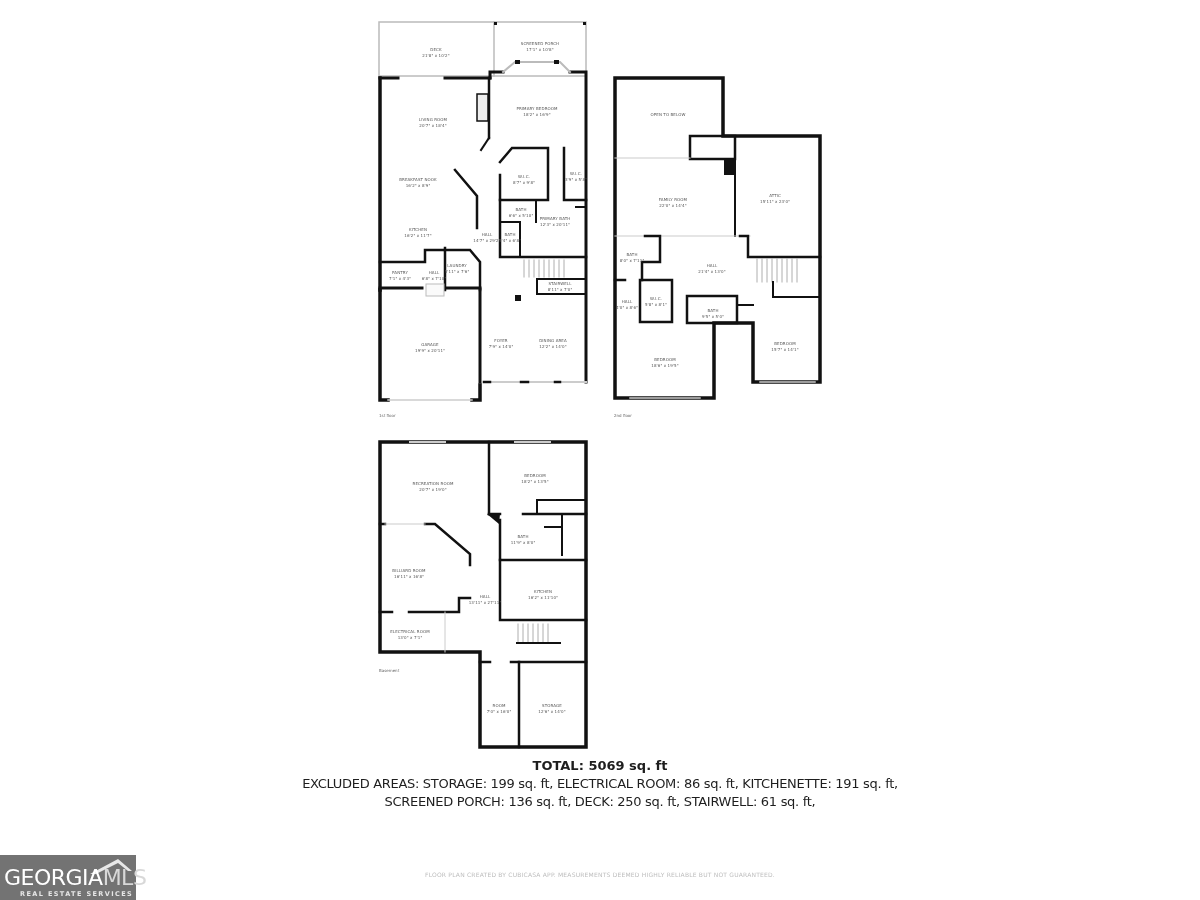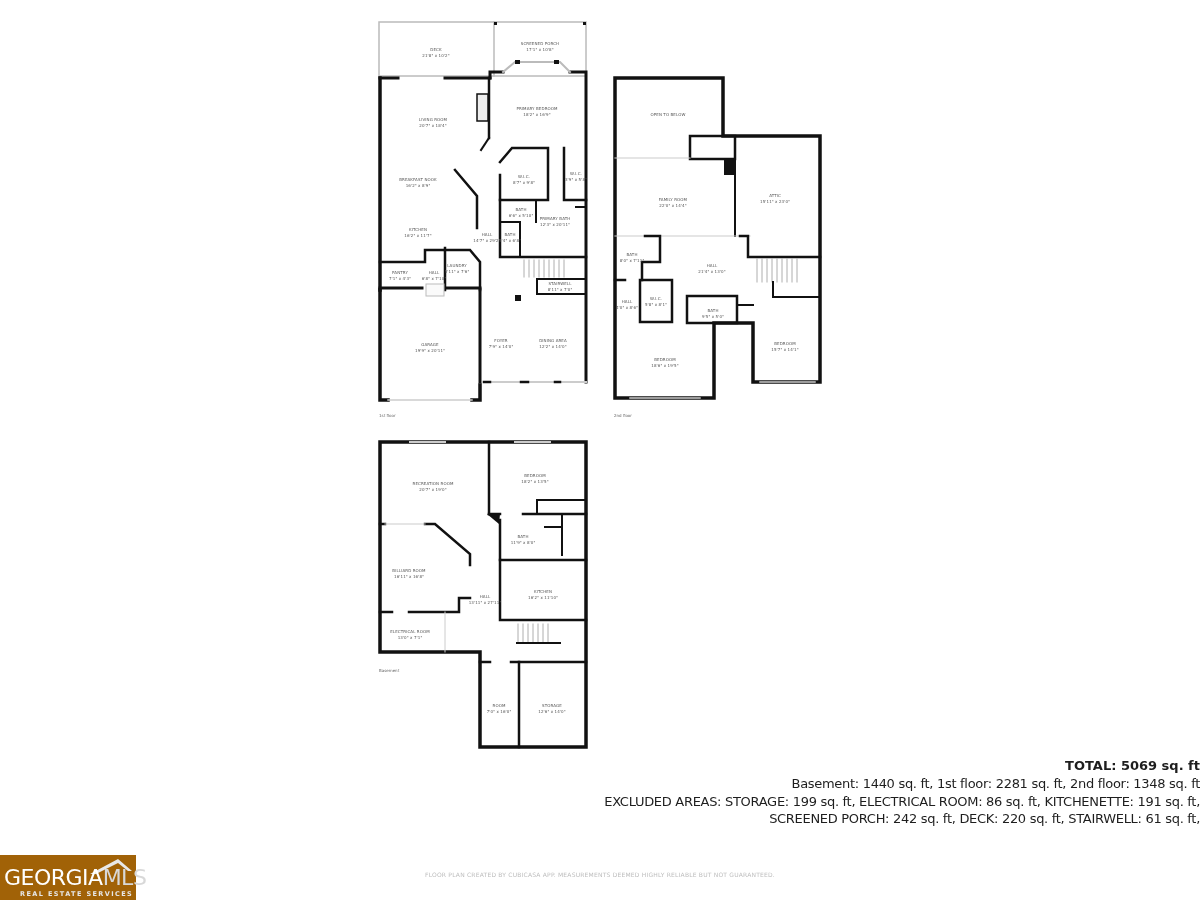--- a/index.html
+++ b/index.html
@@ -4,25 +4,25 @@
 <style>
   * { box-sizing: border-box; margin: 0; padding: 0; }
   html, body { width: 1200px; height: 900px; background: #ffffff; overflow: hidden; }
   body { position: relative; font-family: "DejaVu Sans", sans-serif; color: #222; }
   .plan { position: absolute; left: 0; top: 0; width: 1200px; height: 760px; }
   .plan svg { position: absolute; left: 0; top: 0; }
   .lbl { position: absolute; transform: translate(-50%, -50%); text-align: center; font-size: 4px; line-height: 5.5px; color: #555; white-space: nowrap; letter-spacing: 0.1px; }
   .lbl .nm { display: block; text-transform: uppercase; }
   .lbl .dm { display: block; }
   .floor-lbl { position: absolute; font-size: 4px; color: #666; }
-  .summary { position: absolute; left: 0; top: 757px; width: 1200px; text-align: right; font-family: "DejaVu Sans", sans-serif; color: #1e1e1e; }
+  .summary { position: absolute; left: 0; top: 757px; width: 1200px; text-align: center; font-family: "DejaVu Sans", sans-serif; color: #1e1e1e; }
   .summary .total { font-size: 13px; font-weight: bold; line-height: 18px; }
   .summary .line { font-size: 13px; line-height: 17.5px; letter-spacing: -0.3px; }
   .disclaimer { position: absolute; left: 0; top: 871px; width: 1200px; text-align: center; font-size: 6px; color: #bdbdbd; letter-spacing: 0.2px; }
-  .logo { position: absolute; left: 0; top: 855px; width: 136px; height: 45px; background: #a16207; }
+  .logo { position: absolute; left: 0; top: 855px; width: 136px; height: 45px; background: #737373; }
   .logo .word { position: absolute; left: 4px; top: 12px; font-size: 22px; line-height: 22px; color: #ffffff; letter-spacing: -0.5px; font-family: "DejaVu Sans", sans-serif; }
   .logo .word .mls { color: #d8d8d8; }
   .logo .sub { position: absolute; left: 20px; top: 35px; font-size: 6.5px; color: #e6e6e6; letter-spacing: 1.4px; font-weight: bold; }
   .logo svg { position: absolute; left: 88px; top: 2px; }
 </style>
 </head>
 <body>
 
 <div class="plan">
   <svg width="1200" height="760" viewBox="0 0 1200 760">
@@ -290,23 +290,22 @@
     </div>
   <div class="lbl" style="left:552px;top:708px">
       <span class="nm">STORAGE</span>
       <span class="dm">12'6" x 14'0"</span>
     </div>
   <div class="floor-lbl" style="left:379px;top:668px">Basement</div>
 </div>
 
 <div class="summary">
   <div class="total">TOTAL: 5069 sq. ft</div>
-  <div class="line">Basement: 1440 sq. ft, 1st floor: 2281 sq. ft, 2nd floor: 1348 sq. ft</div>
   <div class="line">EXCLUDED AREAS: STORAGE: 199 sq. ft, ELECTRICAL ROOM: 86 sq. ft, KITCHENETTE: 191 sq. ft,</div>
-  <div class="line">SCREENED PORCH: 242 sq. ft, DECK: 220 sq. ft, STAIRWELL: 61 sq. ft,</div>
+  <div class="line">SCREENED PORCH: 136 sq. ft, DECK: 250 sq. ft, STAIRWELL: 61 sq. ft,</div>
 </div>
 
 <div class="disclaimer">FLOOR PLAN CREATED BY CUBICASA APP. MEASUREMENTS DEEMED HIGHLY RELIABLE BUT NOT GUARANTEED.</div>
 
 <div class="logo">
   <svg width="46" height="18" viewBox="0 0 46 18">
     <polygon points="2,17 30,2 44,14 40,14 30,6 8,17" fill="#e8e8e8"></polygon>
   </svg>
   <div class="word"><span>GEORGIA</span><span class="mls">MLS</span></div>
   <div class="sub">REAL ESTATE SERVICES</div>

